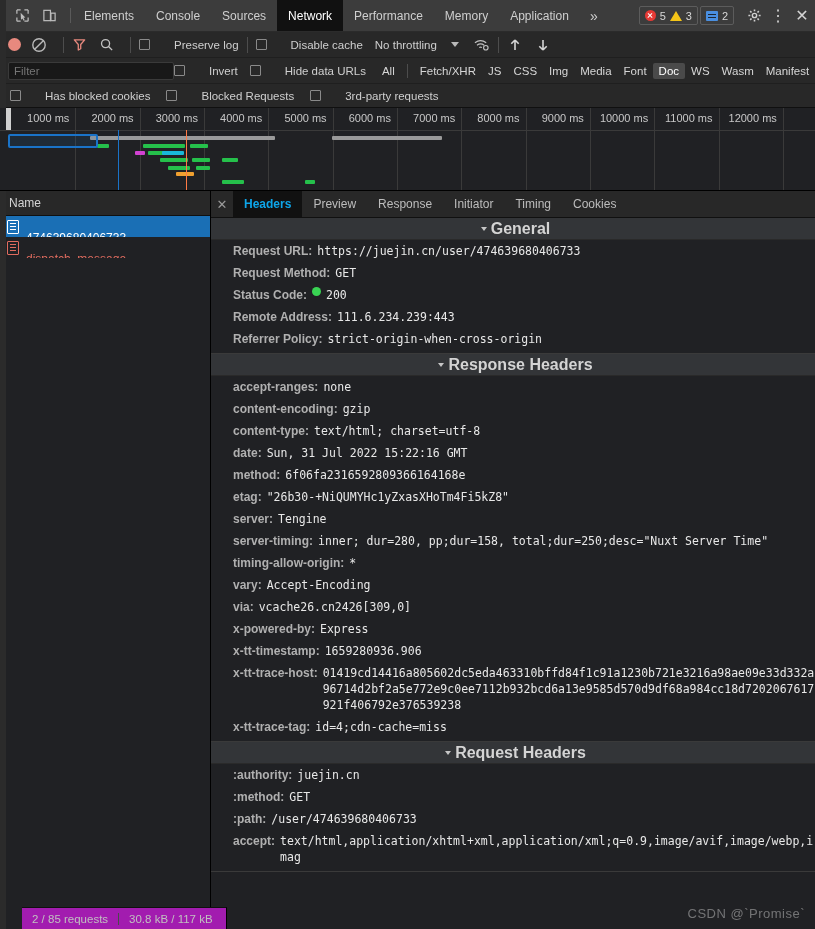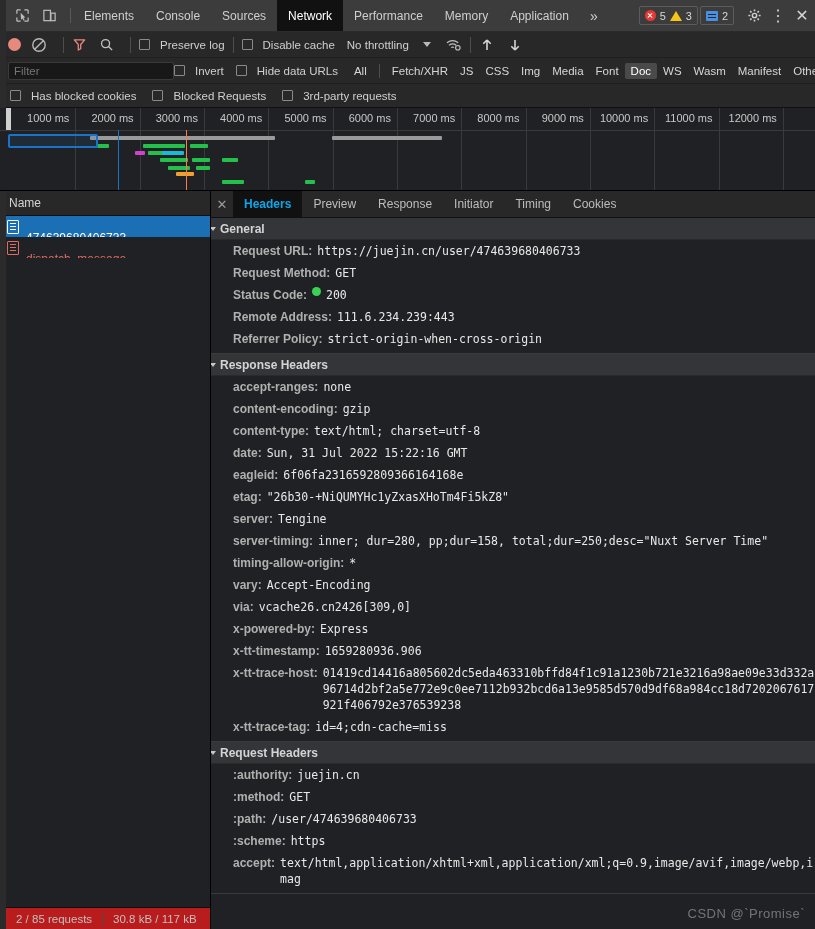--- a/index.html
+++ b/index.html
@@ -53,21 +53,21 @@
   
   .nettoolbar {
     height: 26px; background: #282828; display: flex; align-items: center;
     gap: 0px; padding-left: 8px; border-bottom: 1px solid #1f1f1f; flex: none;
   }
   .record-dot { width: 13px; height: 13px; border-radius: 50%; background: #e8897e; margin-right: 10px; cursor: pointer; }
   .clear-ico { width: 16px; height: 16px; margin-right: 8px; cursor: pointer; }
   .tb-sep { width: 1px; height: 16px; background: #4d4d4d; margin: 0 8px; }
   .funnel { margin-right: 12px; cursor: pointer; display: flex; }
   .searchico { margin-right: 8px; cursor: pointer; display: flex; }
-  .cbwrap { display: flex; gap: 10px; font-size: 11.5px; color: #cfcfcf; cursor: pointer; white-space: nowrap; }
+  .cbwrap { display: flex; gap: 24px; font-size: 11.5px; color: #cfcfcf; cursor: pointer; white-space: nowrap; }
   .cb { width: 11px; height: 11px; border: 1px solid #8a8a8a; border-radius: 1px; background: transparent; flex: none; }
   .throttle { font-size: 11.5px; color: #cfcfcf; margin-left: 12px; cursor: pointer; white-space: nowrap; }
   .caret-d { width:0;height:0;border-left:4px solid transparent;border-right:4px solid transparent;border-top:5px solid #b9b9b9; margin-left: 14px; cursor:pointer;}
   .wifi-ico { margin-left: 14px; cursor: pointer; display:flex; }
   .arrow-ico { margin-left: 0px; cursor: pointer; display:flex; }
 
   
   .filterrow {
     height: 26px; background: #282828; display: flex; align-items: center;
     padding-left: 8px; border-bottom: 1px solid #1f1f1f; flex: none;
@@ -136,34 +136,34 @@
     height: 27px; background: #282828; display: flex; align-items: stretch;
     border-bottom: 1px solid #101010; flex: none;
   }
   .close-x { width: 22px; display: flex; align-items: center; justify-content: center; color: #9a9a9a; font-size: 13px; cursor: pointer; }
   .dtab { display: flex; align-items: center; padding: 0 11px; font-size: 12px; color: #bdbdbd; cursor: pointer; }
   .dtab.selected { background: #111111; color: #0ea5e9; font-weight: bold; }
   .detail-body { flex: 1; overflow: hidden; position: relative; }
 
   .section-hdr {
     height: 22px; background: #333538; display: flex; align-items: center; gap: 5px;
-    font-size: 12px; font-weight: bold; color: #d4d4d4;
-    border-bottom: 1px solid #2a2a2a; cursor: pointer;
+    padding-left: 6px; font-size: 16px; font-weight: bold; color: #d4d4d4;
+    border-bottom: 1px solid #2a2a2a; cursor: pointer; justify-content: center;
   }
   .tri { width: 0; height: 0; border-left: 4.5px solid #c6c6c6; border-top: 3.5px solid transparent; border-bottom: 3.5px solid transparent; transform: rotate(90deg); flex: none; }
   .hrow { display: flex; padding: 3px 0 3px 22px; font-size: 12px; line-height: 16px; align-items: flex-start; }
   .hkey { color: #b0b0b0; font-weight: bold; white-space: nowrap; flex: none; font-family: "Liberation Sans", sans-serif; }
   .hval { color: #e8e8e8; font-family: "DejaVu Sans Mono", monospace; font-size: 11.5px; margin-left: 5px; word-break: break-all; }
   .status-dot { width: 9px; height: 9px; border-radius: 50%; background: #39d353; display: inline-block; margin: 0 5px 0 5px; vertical-align: -1px; }
   .sec-divider { height: 1px; background: #3a3a3a; margin: 3px 0 0 0; }
 
   
   .statusbar {
-    position: absolute; left: 6px; bottom: 0; width: 205px; height: 22px;
-    background: #b91c1c; border-top: 1px solid #101010; border-right: 1px solid #000;
+    position: absolute; left: 22px; bottom: 0; width: 205px; height: 22px;
+    background: #a21caf; border-top: 1px solid #101010; border-right: 1px solid #000;
     display: flex; align-items: center; font-size: 11.5px; color: #c0c0c0; z-index: 6;
   }
   .statusbar .seg { padding: 0 10px; white-space: nowrap; }
   .statusbar .seg + .seg { border-left: 1px solid #4a4a4a; }
 
   .watermark {
     position: absolute; right: 10px; bottom: 8px; font-size: 13px;
     color: rgba(215,215,215,0.45); letter-spacing: 0.5px; pointer-events: none; z-index: 7;
     font-family: "Liberation Sans", sans-serif;
   }
@@ -469,21 +469,21 @@
           </div>
           <div class="hrow">
             <span class="hkey">content-type:</span>
             <span class="hval">text/html; charset=utf-8</span>
           </div>
           <div class="hrow">
             <span class="hkey">date:</span>
             <span class="hval">Sun, 31 Jul 2022 15:22:16 GMT</span>
           </div>
           <div class="hrow">
-            <span class="hkey">eagleid:</span>
+            <span class="hkey">method:</span>
             <span class="hval">6f06fa2316592809366164168e</span>
           </div>
           <div class="hrow">
             <span class="hkey">etag:</span>
             <span class="hval">"26b30-+NiQUMYHc1yZxasXHoTm4Fi5kZ8"</span>
           </div>
           <div class="hrow">
             <span class="hkey">server:</span>
             <span class="hval">Tengine</span>
           </div>
@@ -530,24 +530,20 @@
           </div>
           <div class="hrow">
             <span class="hkey">:method:</span>
             <span class="hval">GET</span>
           </div>
           <div class="hrow">
             <span class="hkey">:path:</span>
             <span class="hval">/user/474639680406733</span>
           </div>
           <div class="hrow">
-            <span class="hkey">:scheme:</span>
-            <span class="hval">https</span>
-          </div>
-          <div class="hrow">
             <span class="hkey">accept:</span>
             <span class="hval">text/html,application/xhtml+xml,application/xml;q=0.9,image/avif,image/webp,imag</span>
           </div>
           <div class="sec-divider"></div>
         </div>
     </div>
   </div>
 
   <div class="statusbar">
     <span class="seg">2 / 85 requests</span>

